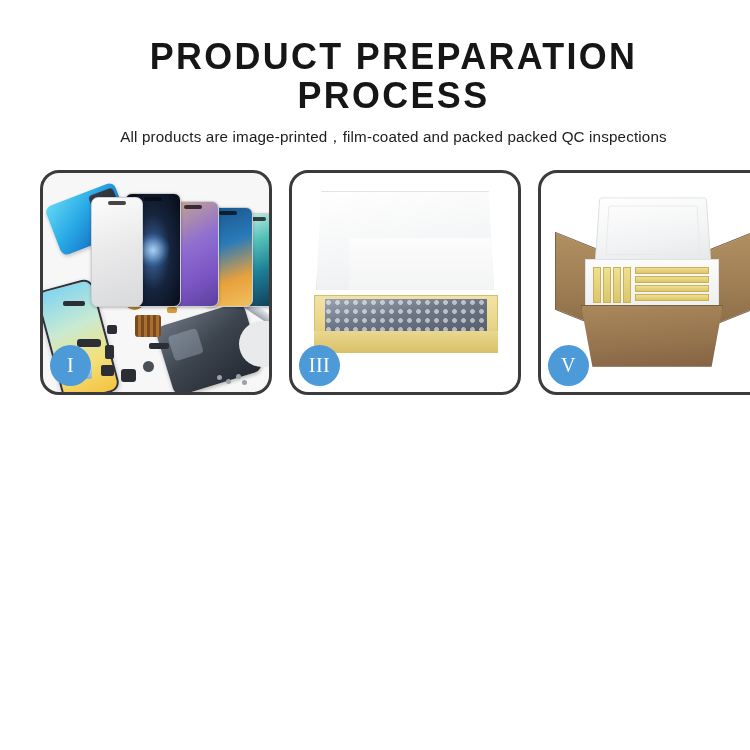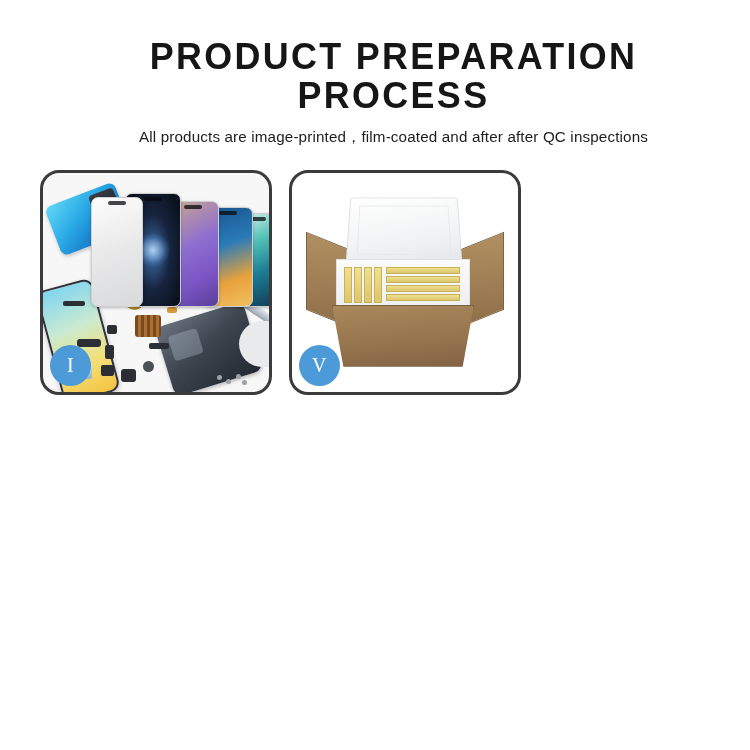--- a/index.html
+++ b/index.html
@@ -300,21 +300,21 @@
   .ctl1{ left:56px; top:100px; width:15px; height:16px; transform:skewY(16deg); }
   .ctl2{ left:56px; top:152px; width:15px; height:16px; transform:skewY(16deg); }
 </style>
 </head>
 <body>
 
 <div class="page">
 
   <div class="header">
     <div class="title">PRODUCT PREPARATION PROCESS</div>
-    <div class="subtitle">All products are image-printed，film-coated and after after QC inspections</div>
+    <div class="subtitle">All products are image-printed，film-coated and packed packed QC inspections</div>
   </div>
 
   <div class="grid">
 
     <div class="panel p1">
       <div class="scene">
         <div class="film"></div>
         <div class="phone-fan">
           <div class="scr scr1">
               <div class="notch"></div>
@@ -353,20 +353,31 @@
             <span></span>
             <span></span>
             <span></span>
             <span></span>
           </div>
       </div>
       <div class="badge">I</div>
     </div>
 
 
+    <div class="panel p3">
+      <div class="scene">
+        <div class="box3-lid">
+          <div class="box3-foam"></div>
+        </div>
+        <div class="box3-base"></div>
+        <div class="box3-inner"></div>
+        <div class="box3-front"></div>
+      </div>
+      <div class="badge">III</div>
+    </div>
 
 
     <div class="panel p5">
       <div class="scene">
         <div class="flapL"></div>
         <div class="flapR"></div>
         <div class="foam-lid"></div>
         <div class="carton-in"></div>
         <div class="inner-boxes">
           <div class="ib iv1"></div>

